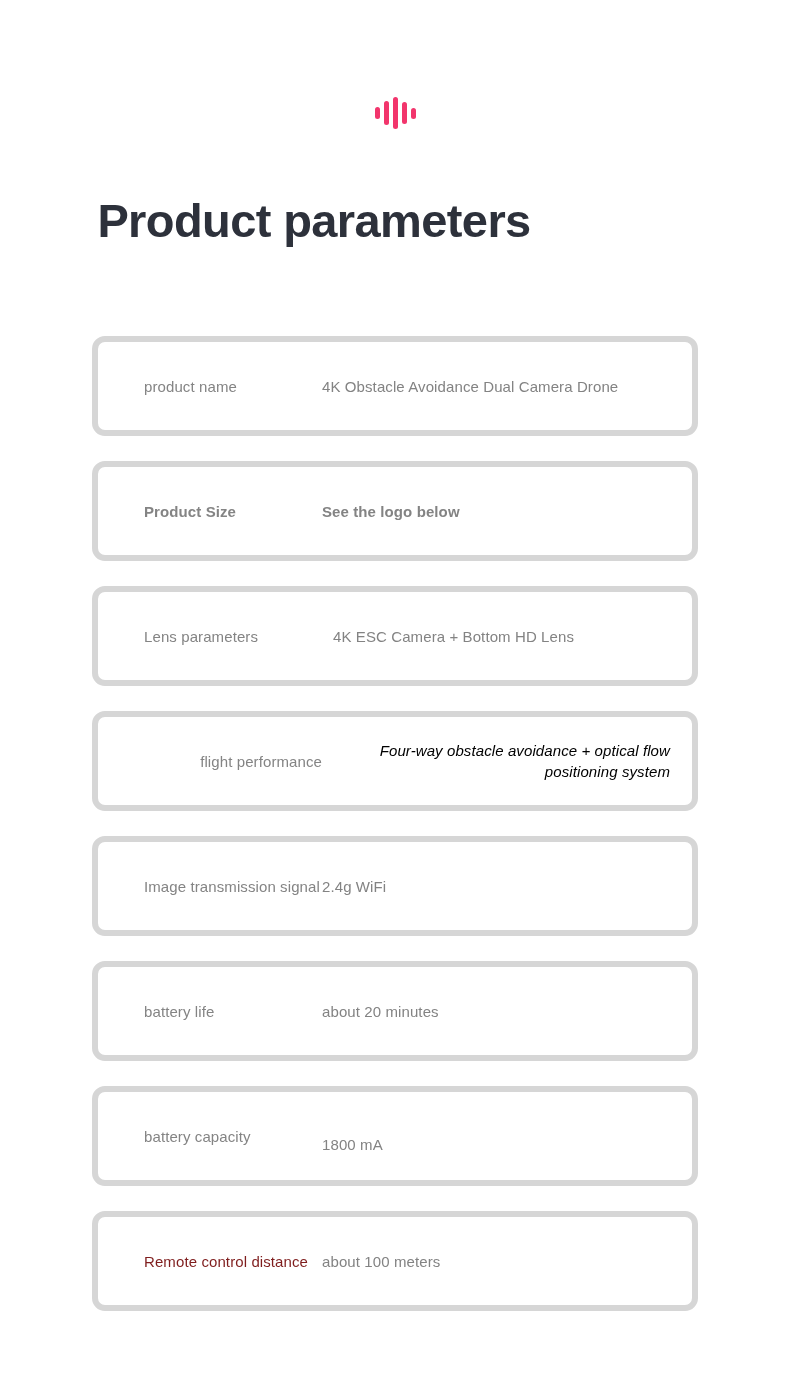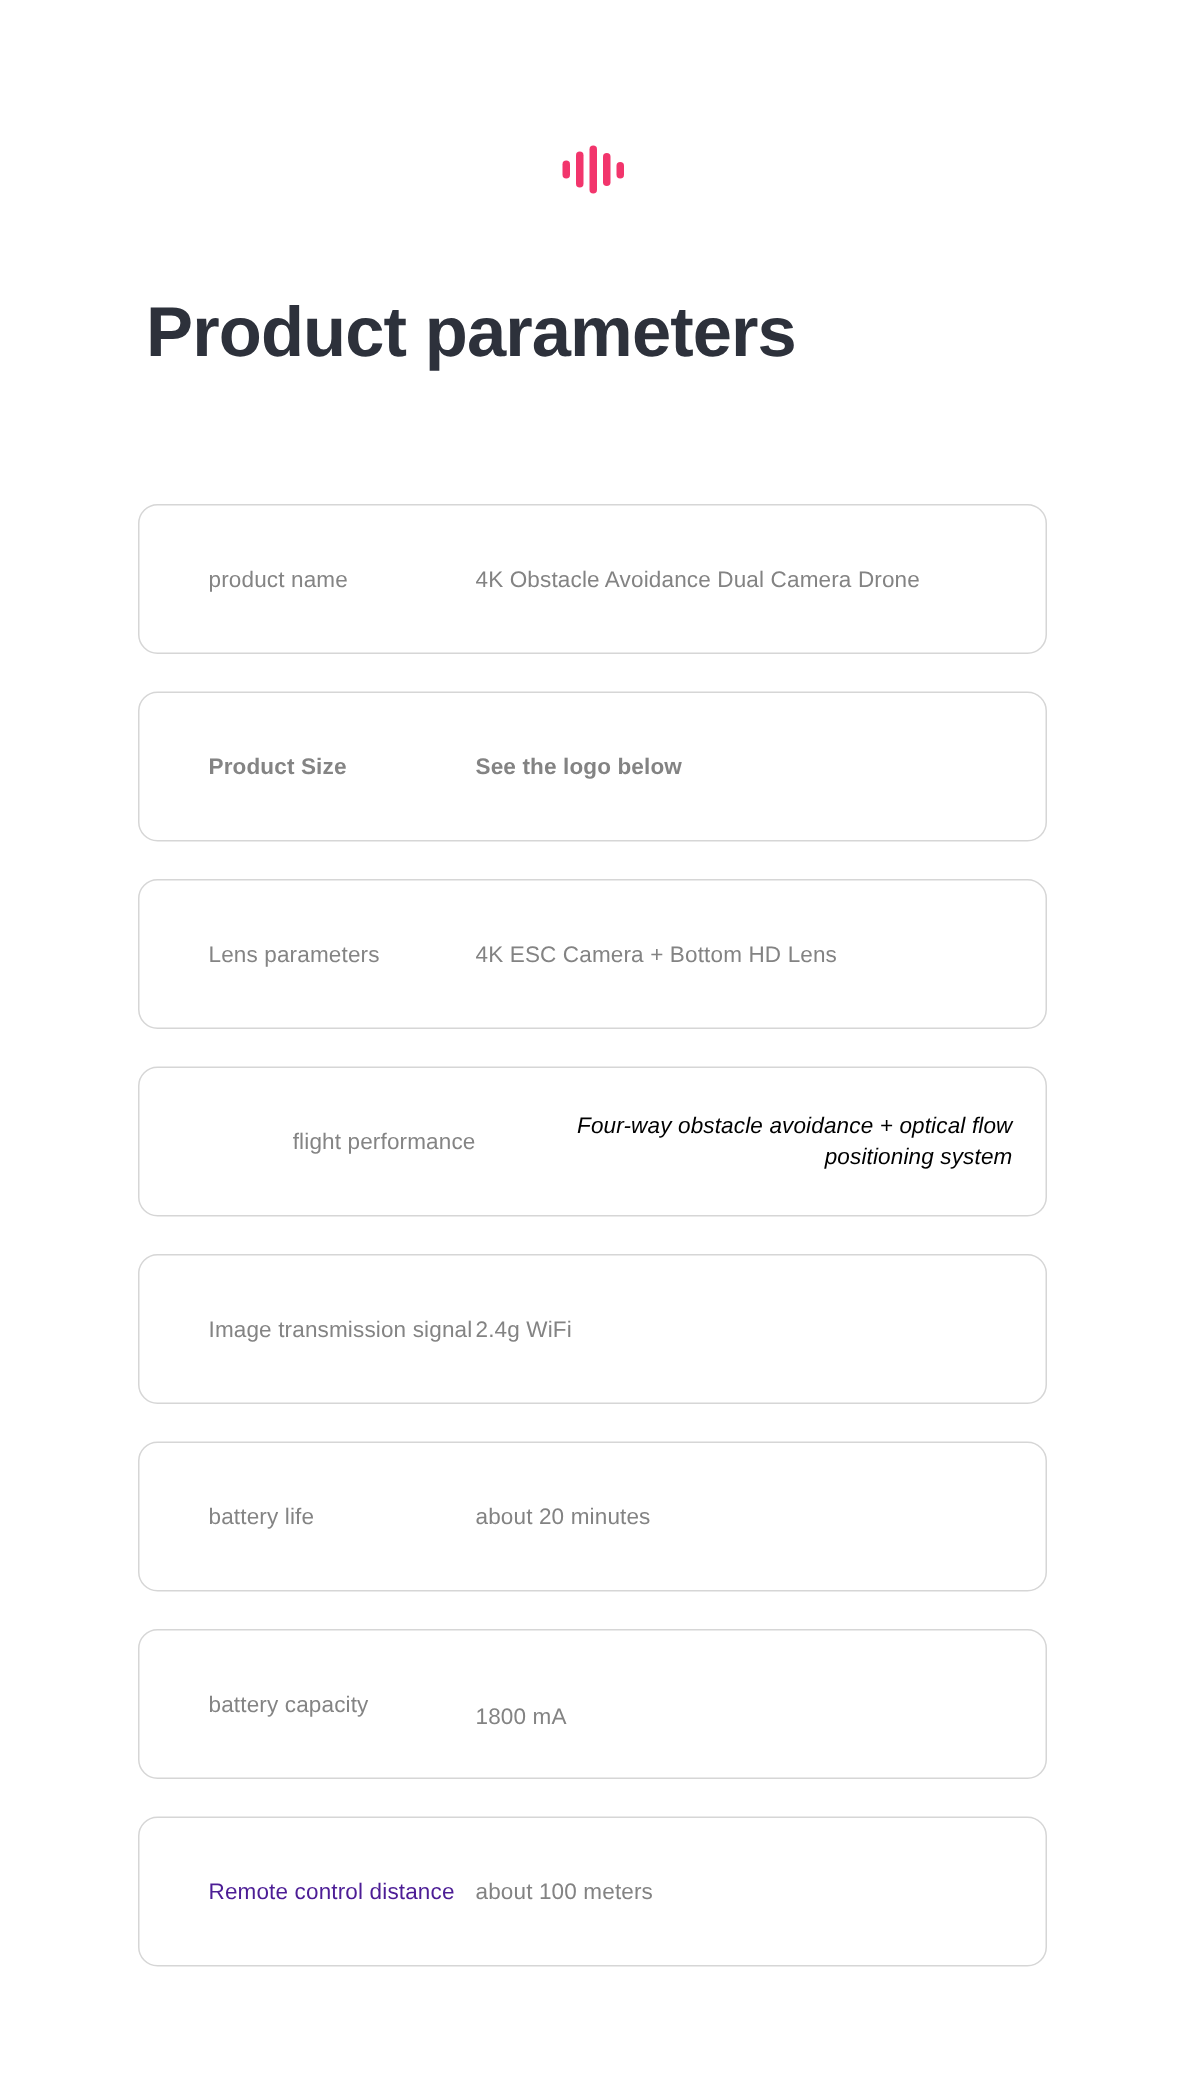--- a/index.html
+++ b/index.html
@@ -73,21 +73,21 @@
   .spec-list {
     position: absolute;
     top: 336px;
     left: 92px;
     width: 606px;
   }
   .spec-card {
     box-sizing: border-box;
     width: 606px;
     min-height: 100px;
-    border: 1px solid #22c55e;
+    border: 6px solid #22c55e;
     border-radius: 13px;
     background: #ffffff;
     margin-bottom: 25px;
     display: flex;
     align-items: center;
     padding: 10px 0;
   }
   .spec-card:last-child { margin-bottom: 0; }
 
   .spec-label {
@@ -131,21 +131,21 @@
     <div class="spec-card" style="border-color: rgb(214, 214, 214);">
       <div class="spec-label" style="color: rgb(132, 132, 132);">product name</div>
       <div class="spec-value" style="color: rgb(131, 131, 131);">4K Obstacle Avoidance Dual Camera Drone</div>
     </div>
 
     <div class="spec-card" style="border-color: rgb(214, 214, 214); font-weight: bold;">
       <div class="spec-label" style="color: rgb(132, 132, 132);">Product Size</div>
       <div class="spec-value" style="color: rgb(131, 131, 131);">See the logo below</div>
     </div>
 
-    <div class="spec-card" style="border-color: rgb(214, 214, 214);">
+    <div class="spec-card" style="border-color: rgb(214, 214, 214); gap: 11px;">
       <div class="spec-label" style="color: rgb(132, 132, 132);">Lens parameters</div>
       <div class="spec-value" style="color: rgb(131, 131, 131);">4K ESC Camera + Bottom HD Lens</div>
     </div>
 
     <div class="spec-card" style="border-color: rgb(214, 214, 214); text-align: right;">
       <div class="spec-label" style="color: rgb(132, 132, 132);">flight performance</div>
       <div class="spec-value" style="color: #000000; font-style: italic;">Four-way obstacle avoidance + optical flow positioning system</div>
     </div>
 
     <div class="spec-card" style="border-color: rgb(214, 214, 214);">
@@ -157,18 +157,18 @@
       <div class="spec-label" style="color: rgb(132, 132, 132);">battery life</div>
       <div class="spec-value" style="color: rgb(131, 131, 131);">about 20 minutes</div>
     </div>
 
     <div class="spec-card" style="border-color: rgb(214, 214, 214);">
       <div class="spec-label" style="color: rgb(132, 132, 132);">battery capacity</div>
       <div class="spec-value" style="color: rgb(131, 131, 131); margin-top: 16px;">1800 mA</div>
     </div>
 
     <div class="spec-card" style="border-color: rgb(214, 214, 214);">
-      <div class="spec-label" style="color: #4c1d95;">Remote control distance</div>
+      <div class="spec-label" style="color: #7f1d1d;">Remote control distance</div>
       <div class="spec-value" style="color: rgb(131, 131, 131);">about 100 meters</div>
     </div>
 
   </div>
 </div>
 
 </body></html>

